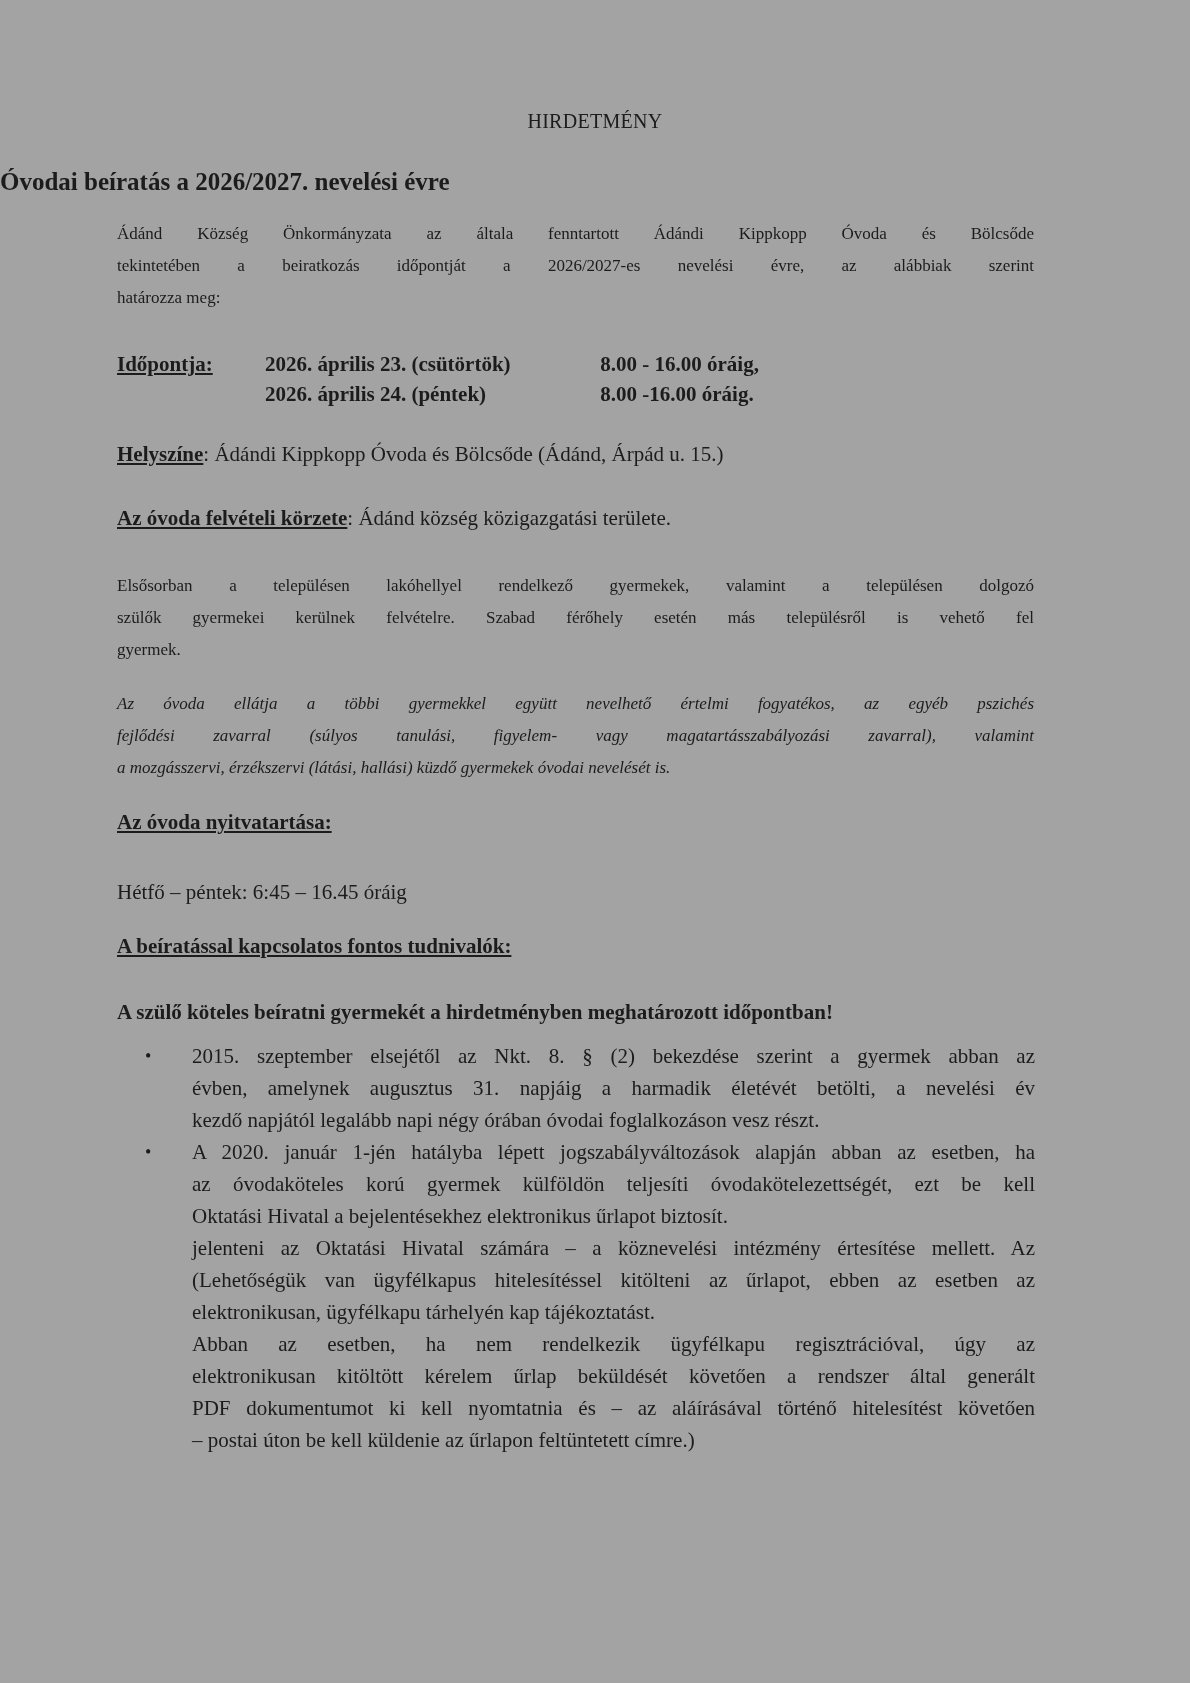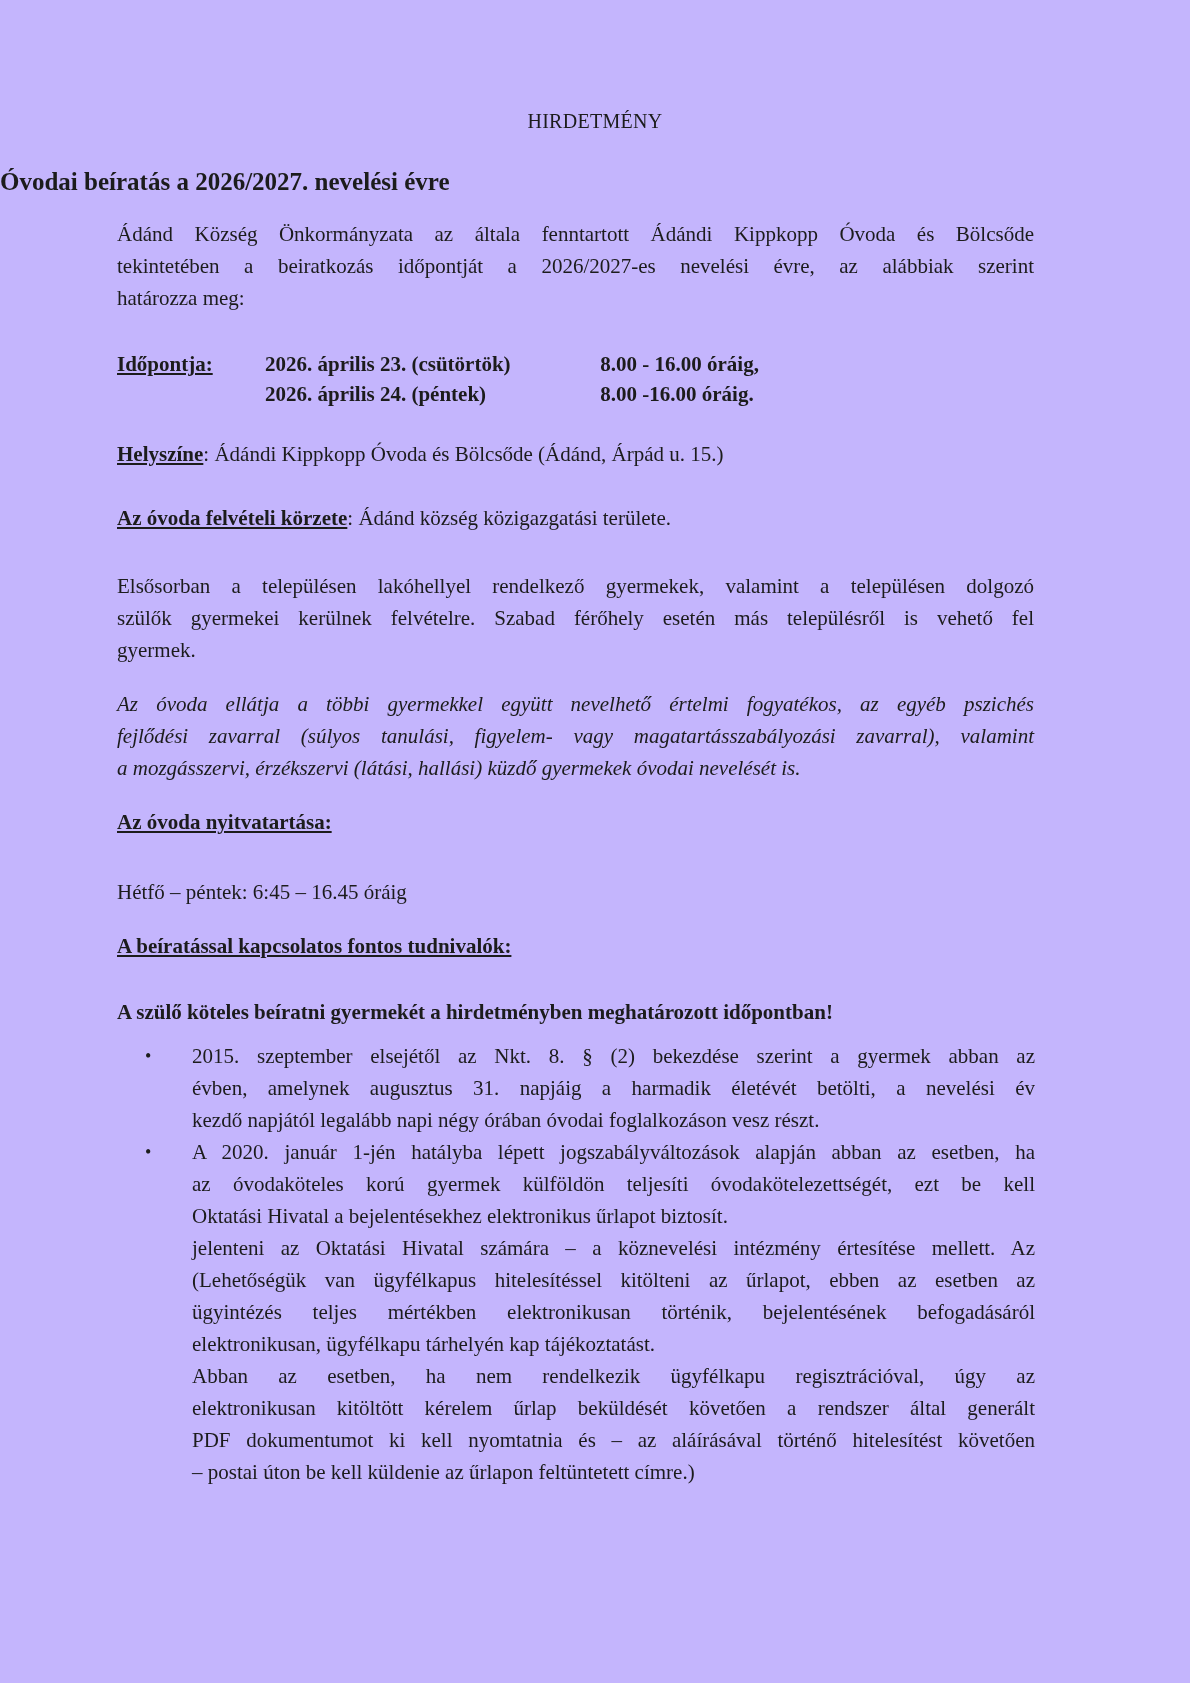--- a/index.html
+++ b/index.html
@@ -1,31 +1,31 @@
 <!DOCTYPE html>
 <html><head>
 <meta charset="utf-8">
 <style>
   html, body { margin: 0; padding: 0; background: #ffffff; }
   body {
     width: 1190px; height: 1683px; position: relative; overflow: hidden;
     font-family: "Liberation Serif", serif; color: #1c1c1c;
   }
-  .page { position: absolute; left: 0; top: 0; width: 1190px; height: 1683px; background: #c4b5fd; }
+  .page { position: absolute; left: 0; top: 0; width: 1190px; height: 1683px; background: #a3a3a3; }
   .title {
     position: absolute; top: 110px; left: 0; width: 1190px; text-align: center;
     font-size: 20px; letter-spacing: 0.3px;
   }
   .subtitle {
     position: absolute; top: 168px; left: 0; width: 984px; text-align: left;
     font-size: 25px; font-weight: bold;
   }
   .para {
     position: absolute; left: 117px; width: 917px;
-    font-size: 21px; line-height: 32px; text-align: justify;
+    font-size: 17px; line-height: 32px; text-align: justify;
   }
   .para .line { display: block; text-align-last: justify; white-space: nowrap; }
   .para .line.last { text-align-last: left; }
   .intro { top: 218px; }
   .sched { position: absolute; left: 117px; top: 352px; font-size: 21px; font-weight: bold; }
   .sched .label { position: absolute; left: 0; top: 0; text-decoration: underline; white-space: nowrap; }
   .sched .row { position: absolute; left: 148px; white-space: nowrap; }
   .sched .row .date { display: inline-block; width: 330px; }
   .sched .row .time { display: inline-block; }
   .sched .r1 { top: 0; }
@@ -105,21 +105,20 @@
       <span class="line">évben, amelynek augusztus 31. napjáig a harmadik életévét betölti, a nevelési év</span>
       <span class="line last">kezdő napjától legalább napi négy órában óvodai foglalkozáson vesz részt.</span>
     </div>
     <div class="bullet b2">
       <span class="dot">•</span>
       <span class="line">A 2020. január 1-jén hatályba lépett jogszabályváltozások alapján abban az esetben, ha</span>
       <span class="line">az óvodaköteles korú gyermek külföldön teljesíti óvodakötelezettségét, ezt be kell</span>
       <span class="line last">Oktatási Hivatal a bejelentésekhez elektronikus űrlapot biztosít.</span>
       <span class="line">jelenteni az Oktatási Hivatal számára – a köznevelési intézmény értesítése mellett. Az</span>
       <span class="line">(Lehetőségük van ügyfélkapus hitelesítéssel kitölteni az űrlapot, ebben az esetben az</span>
-      <span class="line">ügyintézés teljes mértékben elektronikusan történik, bejelentésének befogadásáról</span>
       <span class="line last">elektronikusan, ügyfélkapu tárhelyén kap tájékoztatást.</span>
       <span class="line">Abban az esetben, ha nem rendelkezik ügyfélkapu regisztrációval, úgy az</span>
       <span class="line">elektronikusan kitöltött kérelem űrlap beküldését követően a rendszer által generált</span>
       <span class="line">PDF dokumentumot ki kell nyomtatnia és – az aláírásával történő hitelesítést követően</span>
       <span class="line last">– postai úton be kell küldenie az űrlapon feltüntetett címre.)</span>
     </div>
   </div>
 
 </div>
 

